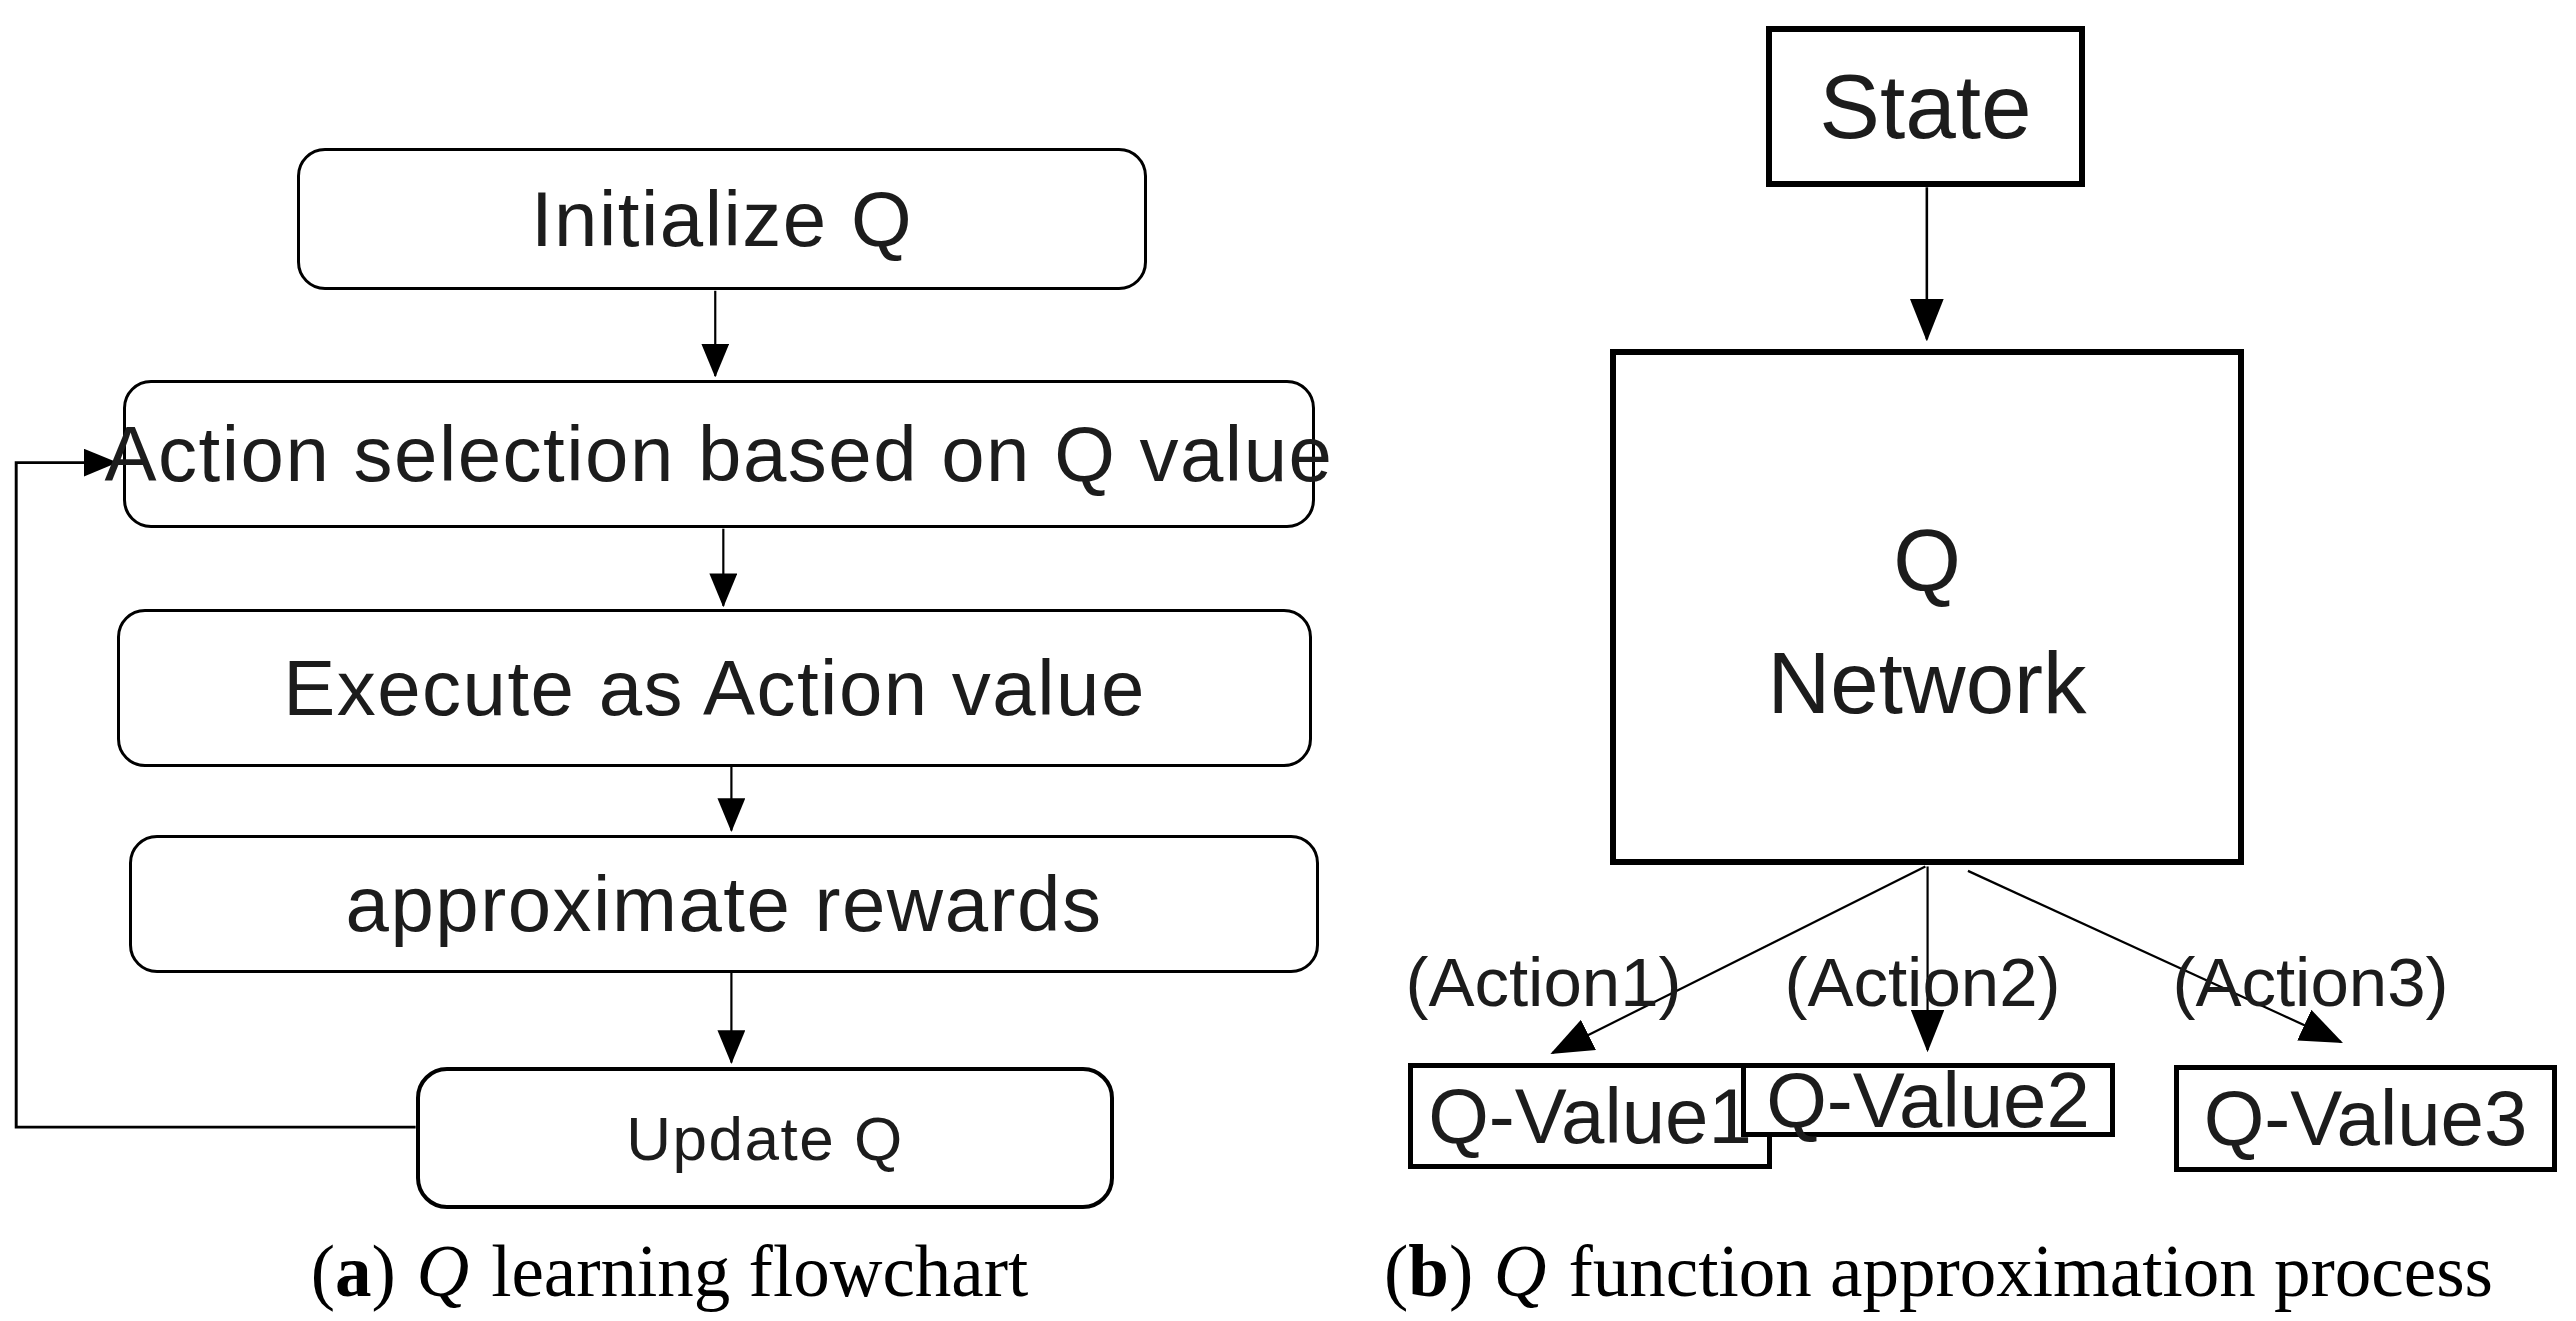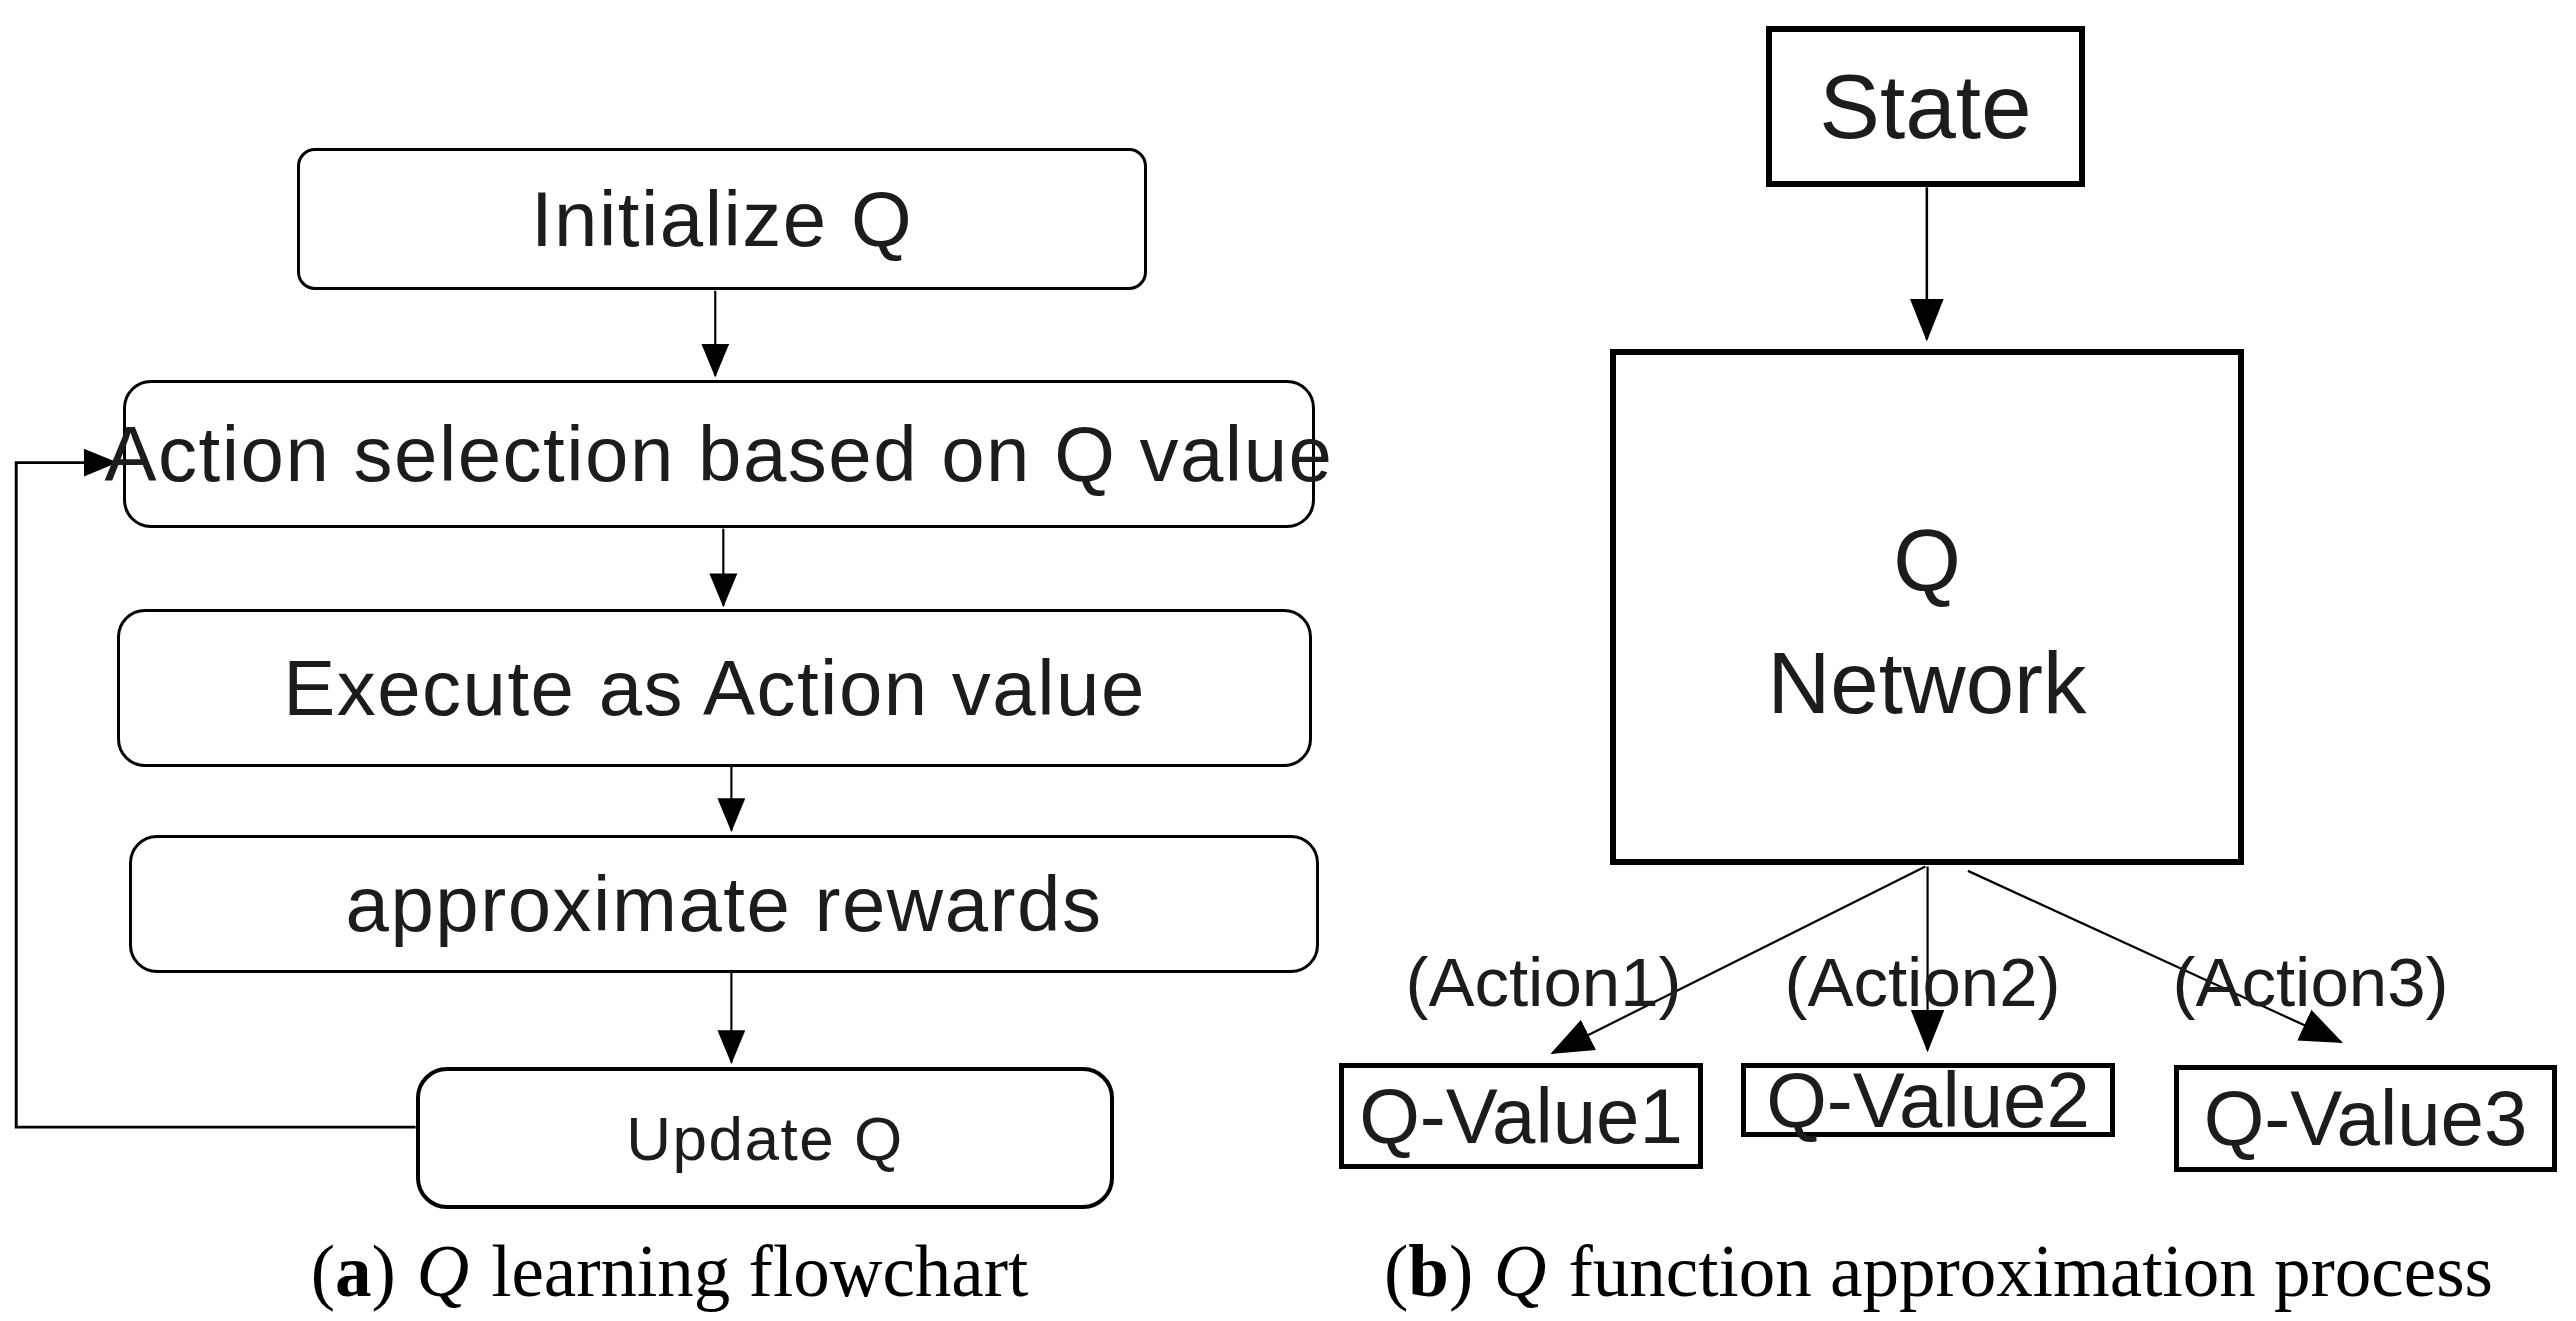--- a/index.html
+++ b/index.html
@@ -111,21 +111,21 @@
     <path d="M566,1535 L22,1535 L22,630 L158,630" stroke="#000" stroke-width="4" fill="none" marker-end="url(#ah)"></path>
 
     <path d="M2624,255 L2624,462" stroke="#000" stroke-width="3.5" fill="none" marker-end="url(#ahb)"></path>
     <path d="M2622,1180 L2114,1434" stroke="#000" stroke-width="3" fill="none" marker-end="url(#ahb)"></path>
     <path d="M2625,1180 L2625,1430" stroke="#000" stroke-width="3" fill="none" marker-end="url(#ahb)"></path>
     <path d="M2680,1186 L3188,1419" stroke="#000" stroke-width="3" fill="none" marker-end="url(#ahb)"></path>
   </svg>
 
   <div>
 
-    <div class="fbox round" style="left:297px; top:148px; width:850px; height:142px;border-radius:18px;">
+    <div class="fbox round" style="left:297px; top:148px; width:850px; height:142px;">
       <span class="box-label">Initialize Q</span>
     </div>
 
     <div class="fbox round" style="left:123px; top:380px; width:1192px; height:148px;">
       <span class="box-label">Action selection based on Q value</span>
     </div>
 
     <div class="fbox round" style="left:117px; top:609px; width:1195px; height:158px;">
       <span class="box-label">Execute as Action value</span>
     </div>
@@ -157,21 +157,21 @@
       <div class="network-label">
         <div>Q</div>
         <div>Network</div>
       </div>
     </div>
 
     <div class="action-label" style="left:1316px; top:927px;">(Action1)</div>
     <div class="action-label" style="left:1695px; top:927px;">(Action2)</div>
     <div class="action-label" style="left:2083px; top:927px;">(Action3)</div>
 
-    <div class="fbox qv" style="left:1339px; top:1063px; width:364px; height:106px;">
+    <div class="fbox qv" style="left:1408px; top:1063px; width:364px; height:106px;">
       <span class="qv-label">Q-Value1</span>
     </div>
 
     <div class="fbox qv" style="left:1741px; top:1063px; width:374px; height:74px;">
       <span class="qv-label">Q-Value2</span>
     </div>
 
     <div class="fbox qv" style="left:2174px; top:1065px; width:383px; height:107px;">
       <span class="qv-label">Q-Value3</span>
     </div>

